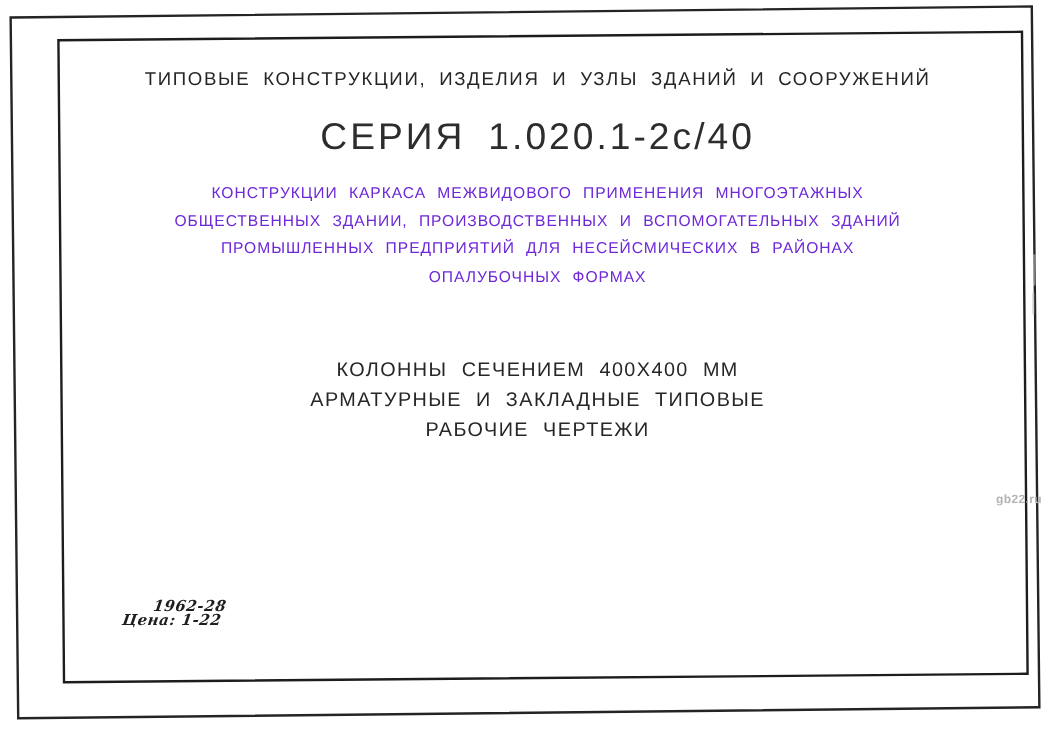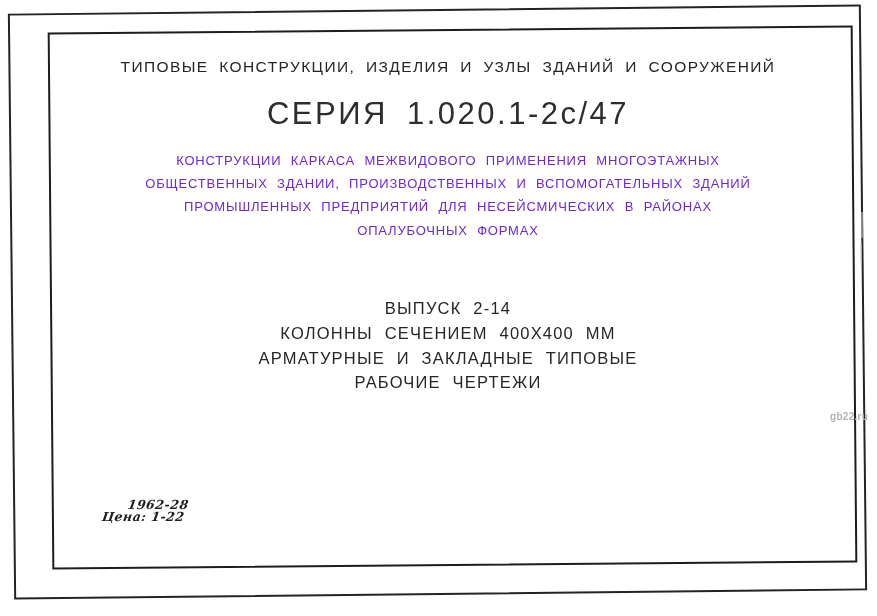--- a/index.html
+++ b/index.html
@@ -126,31 +126,30 @@
   <div class="outer-frame"></div>
   <div class="inner-frame"></div>
 
   <div class="artifact a1"></div>
   <div class="artifact a2"></div>
 
   <div class="text-area">
 
     <div class="line doc-header">ТИПОВЫЕ КОНСТРУКЦИИ, ИЗДЕЛИЯ И УЗЛЫ ЗДАНИЙ И СООРУЖЕНИЙ</div>
 
-    <div class="line series-title">СЕРИЯ 1.020.1-2с/47</div>
+    <div class="line series-title">СЕРИЯ 1.020.1-2с/40</div>
 
     <div class="description">
       <div class="dline">КОНСТРУКЦИИ КАРКАСА МЕЖВИДОВОГО ПРИМЕНЕНИЯ МНОГОЭТАЖНЫХ</div>
       <div class="dline">ОБЩЕСТВЕННЫХ ЗДАНИИ, ПРОИЗВОДСТВЕННЫХ И ВСПОМОГАТЕЛЬНЫХ ЗДАНИЙ</div>
       <div class="dline">ПРОМЫШЛЕННЫХ ПРЕДПРИЯТИЙ ДЛЯ НЕСЕЙСМИЧЕСКИХ В РАЙОНАХ</div>
       <div class="dline">ОПАЛУБОЧНЫХ ФОРМАХ</div>
     </div>
 
     <div class="issue-block">
-      <div class="iline">ВЫПУСК 2-14</div>
       <div class="iline">КОЛОННЫ СЕЧЕНИЕМ 400X400 ММ</div>
       <div class="iline">АРМАТУРНЫЕ И ЗАКЛАДНЫЕ ТИПОВЫЕ</div>
       <div class="iline">РАБОЧИЕ ЧЕРТЕЖИ</div>
     </div>
 
   </div>
 
   <div class="price-stamp">
     <div class="stamp-top">1962-28</div>
     <div>Цена: 1-22</div>

